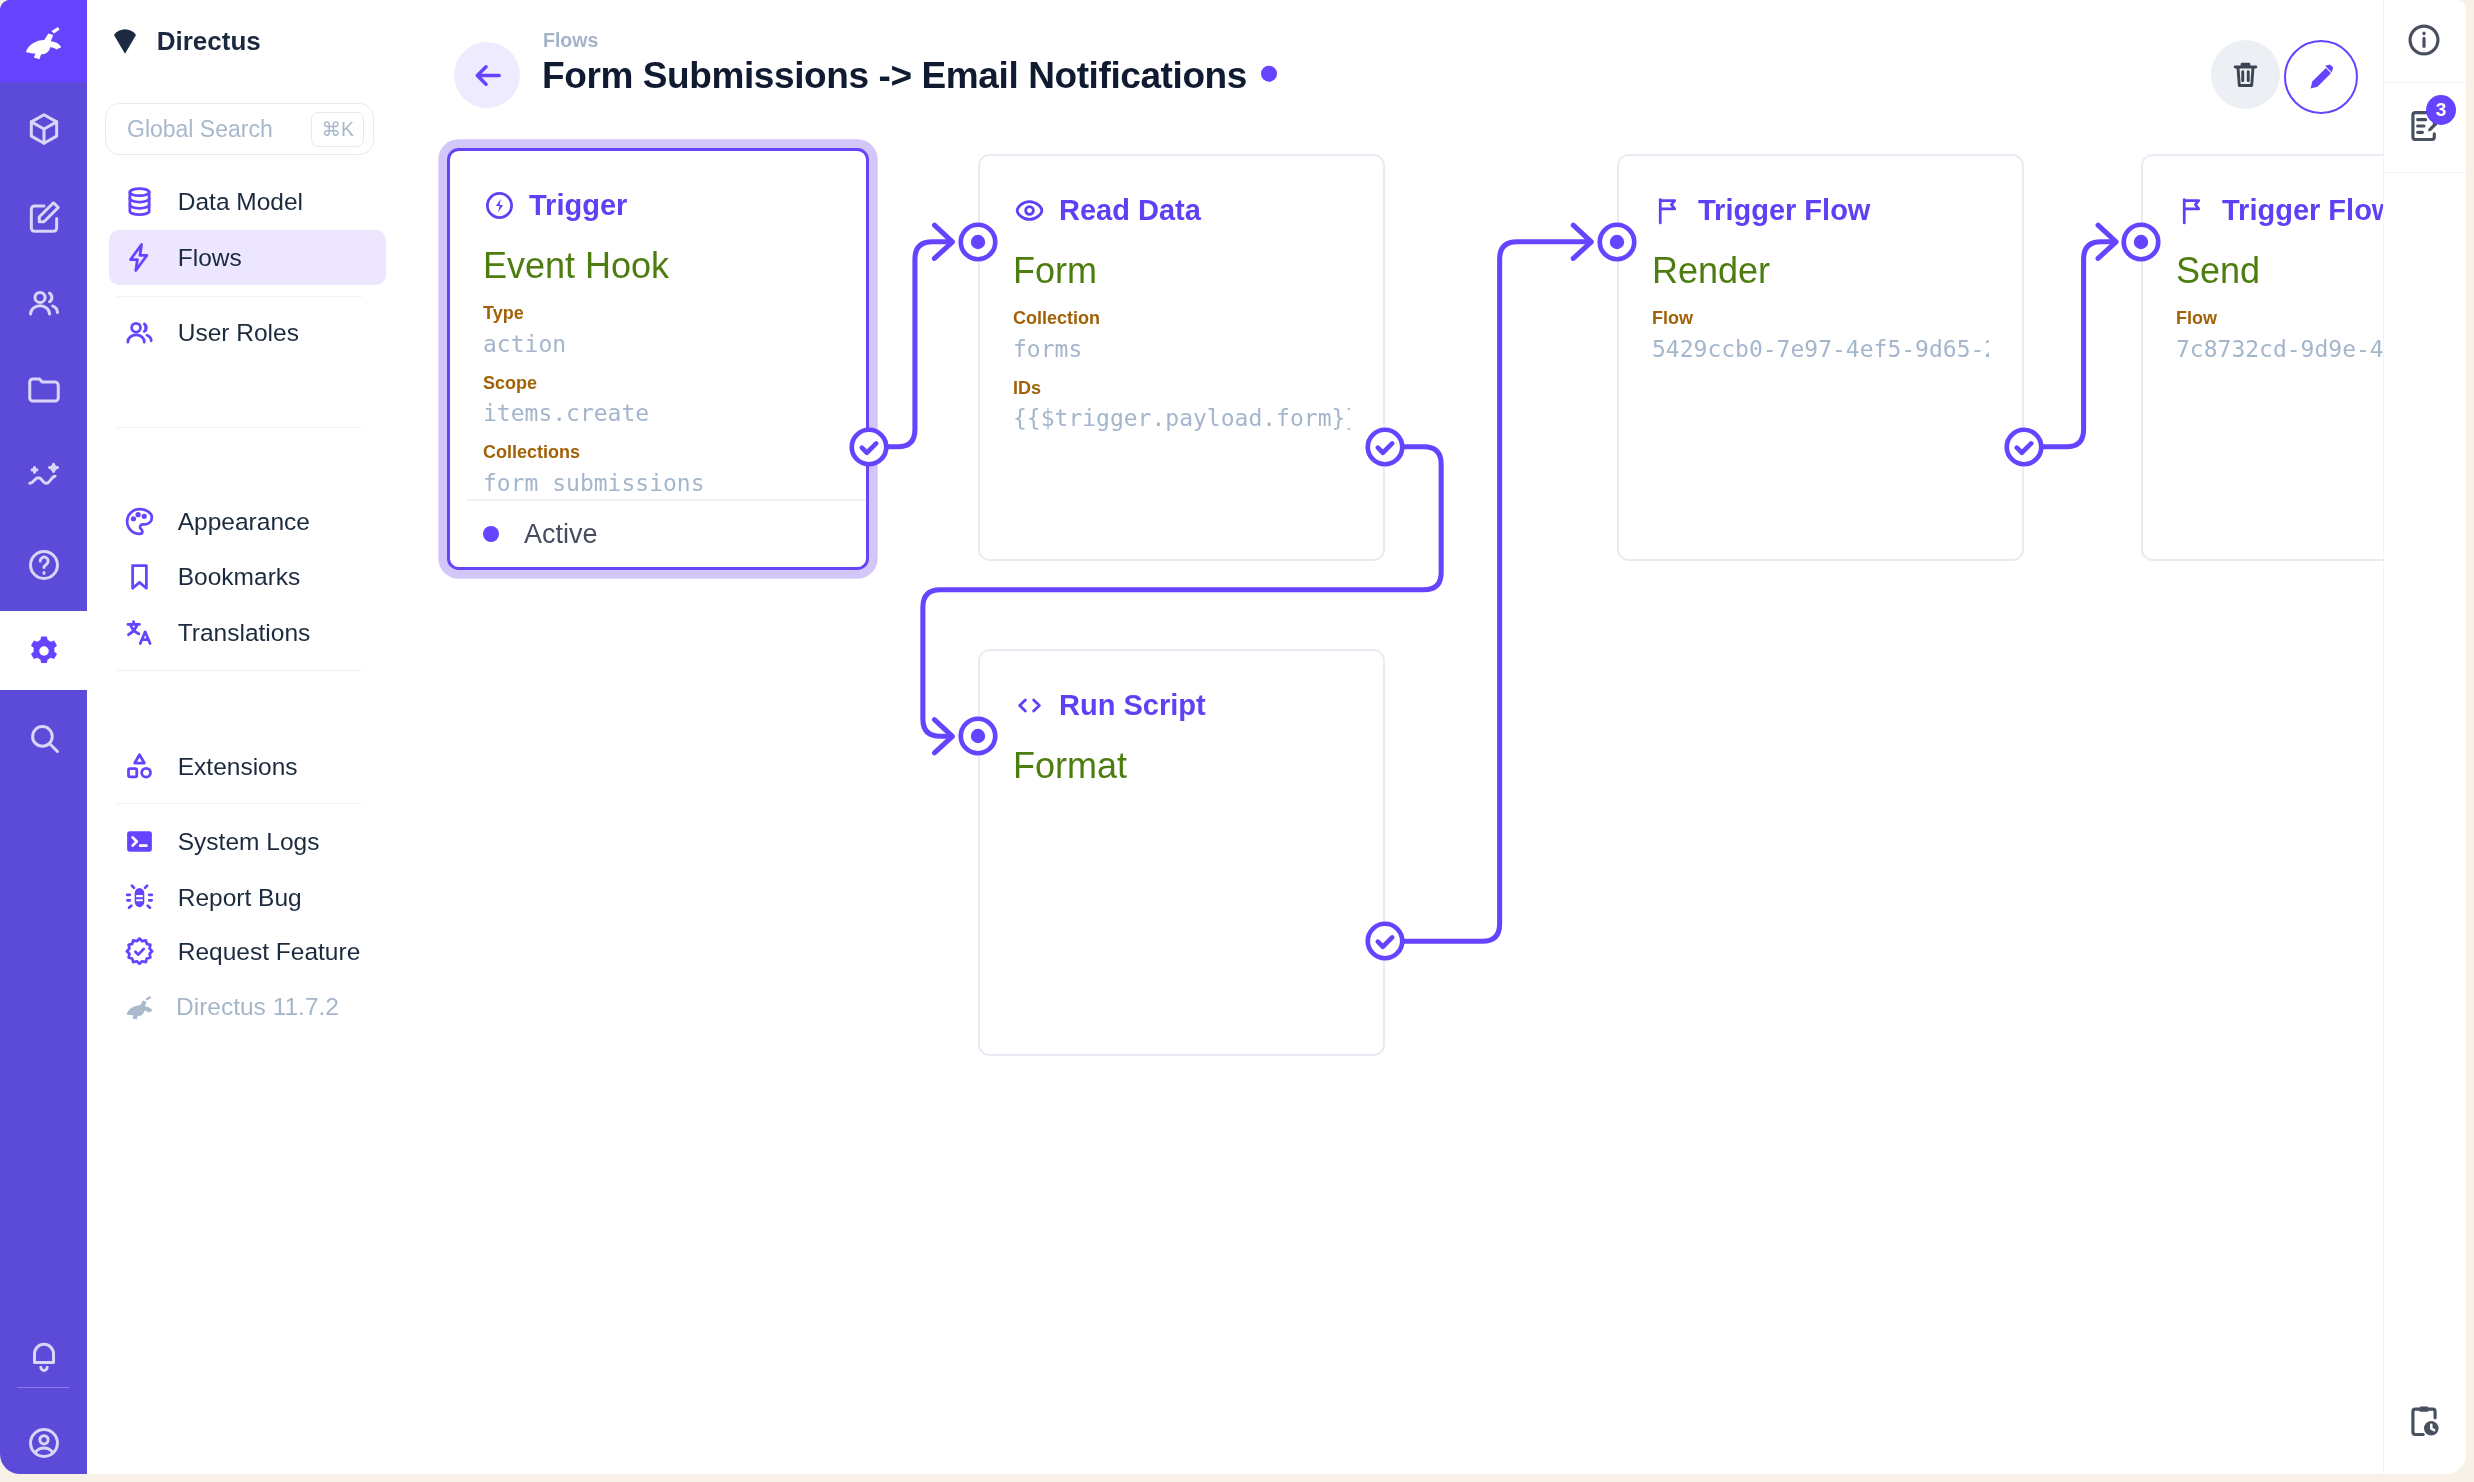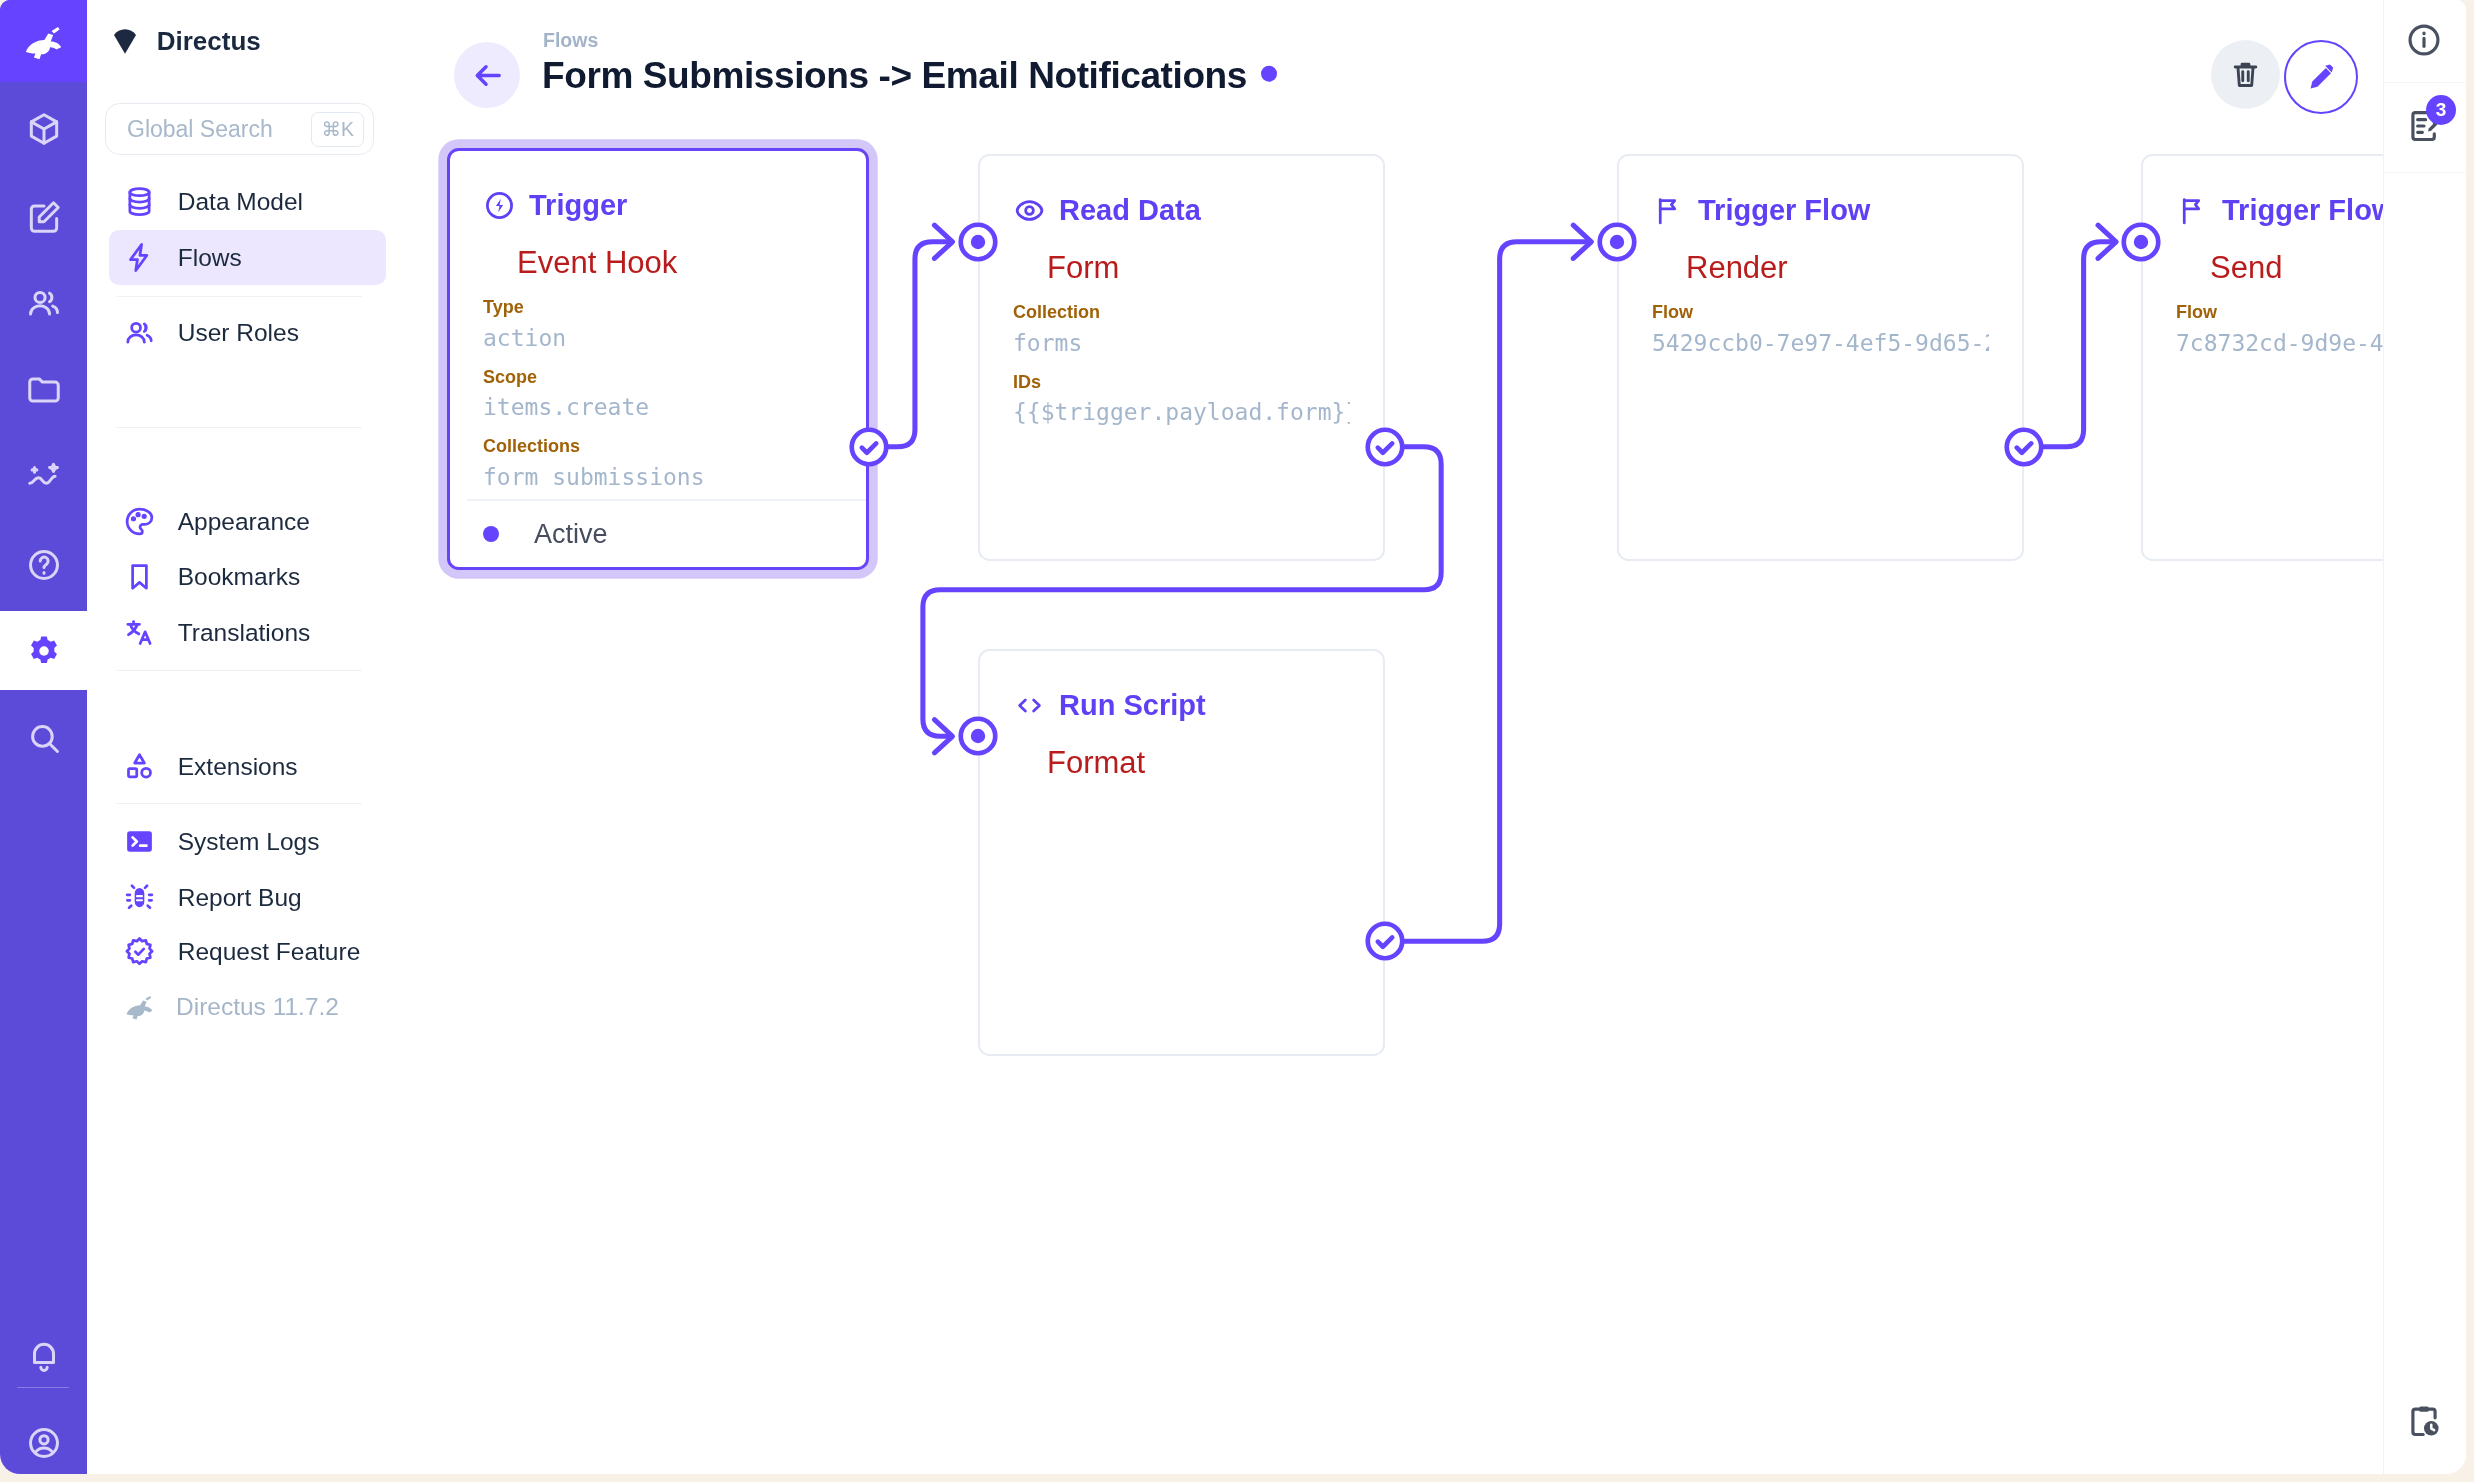--- a/index.html
+++ b/index.html
@@ -51,25 +51,25 @@
   .round-btn{position:absolute;top:40px;border-radius:50%;display:flex;align-items:center;justify-content:center;cursor:pointer;z-index:4;}
   .trash-btn{left:1821px;width:69px;height:69px;background:#ECF0F5;}
   .trash-btn svg{width:33px;height:33px;stroke:#3C4454;stroke-width:2.1;fill:none;stroke-linecap:round;stroke-linejoin:round;}
   .edit-btn{left:1894px;width:74px;height:74px;background:#fff;border:2.9px solid #6644FF;box-sizing:border-box;}
   .edit-btn svg{width:35px;height:35px;fill:#6644FF;}
   
   .node{position:absolute;background:#fff;border:2.2px solid #E7ECF3;border-radius:11.6px;box-sizing:border-box;padding:38px 33px;z-index:2;cursor:pointer;}
   .node.selected{border:3.6px solid #6743FA;box-shadow:0 0 0 8.7px #D3C7F9;}
   .node-head{display:flex;align-items:center;gap:13px;color:#6040F5;font-size:29px;font-weight:700;}
   .node-head svg{width:33px;height:33px;stroke:#6040F5;stroke-width:2;fill:none;stroke-linecap:round;stroke-linejoin:round;flex:0 0 auto;}
-  .node-sub{margin-top:23px;font-size:31px;color:#b91c1c;margin-left:34px;}
+  .node-sub{margin-top:23px;font-size:36px;color:#4d7c0f;}
   .flbl{margin-top:16px;font-size:18px;font-weight:700;color:#a16207;}
   .fval{margin-top:6.5px;font-size:23px;color:#A4B6CC;font-family:"DejaVu Sans Mono",monospace;white-space:nowrap;overflow:hidden;}
   .node-footer-line{position:absolute;left:17.3px;right:0;bottom:66px;height:1.8px;background:#EEF1F6;}
-  .node-footer{position:absolute;left:33px;bottom:17.3px;display:flex;align-items:center;gap:35px;font-size:27px;color:#454D5F;}
+  .node-footer{position:absolute;left:33px;bottom:17.3px;display:flex;align-items:center;gap:25px;font-size:27px;color:#454D5F;}
   .status-dot{width:16px;height:16px;border-radius:50%;background:#6644FF;}
   .connector{position:absolute;width:46px;height:46px;z-index:3;cursor:pointer;}
   
   .rsidebar{position:absolute;right:0;top:0;bottom:0;width:82px;background:#fff;border-left:1.4px solid #F0F3F8;z-index:5;}
   .rs-btn{position:absolute;left:0;width:81px;height:69px;display:flex;align-items:center;justify-content:center;cursor:pointer;}
   .rs-btn svg{width:38px;height:38px;stroke:#49505F;stroke-width:2;fill:none;stroke-linecap:round;stroke-linejoin:round;}
   .rs-divider{position:absolute;left:0;width:81px;height:1.4px;background:#F0F3F8;}
   .badge{position:absolute;top:-11.6px;right:-13px;min-width:30px;height:30px;border-radius:15px;background:#6644FF;color:#fff;font-size:19px;font-weight:700;display:flex;align-items:center;justify-content:center;}
 </style>
 </head>

